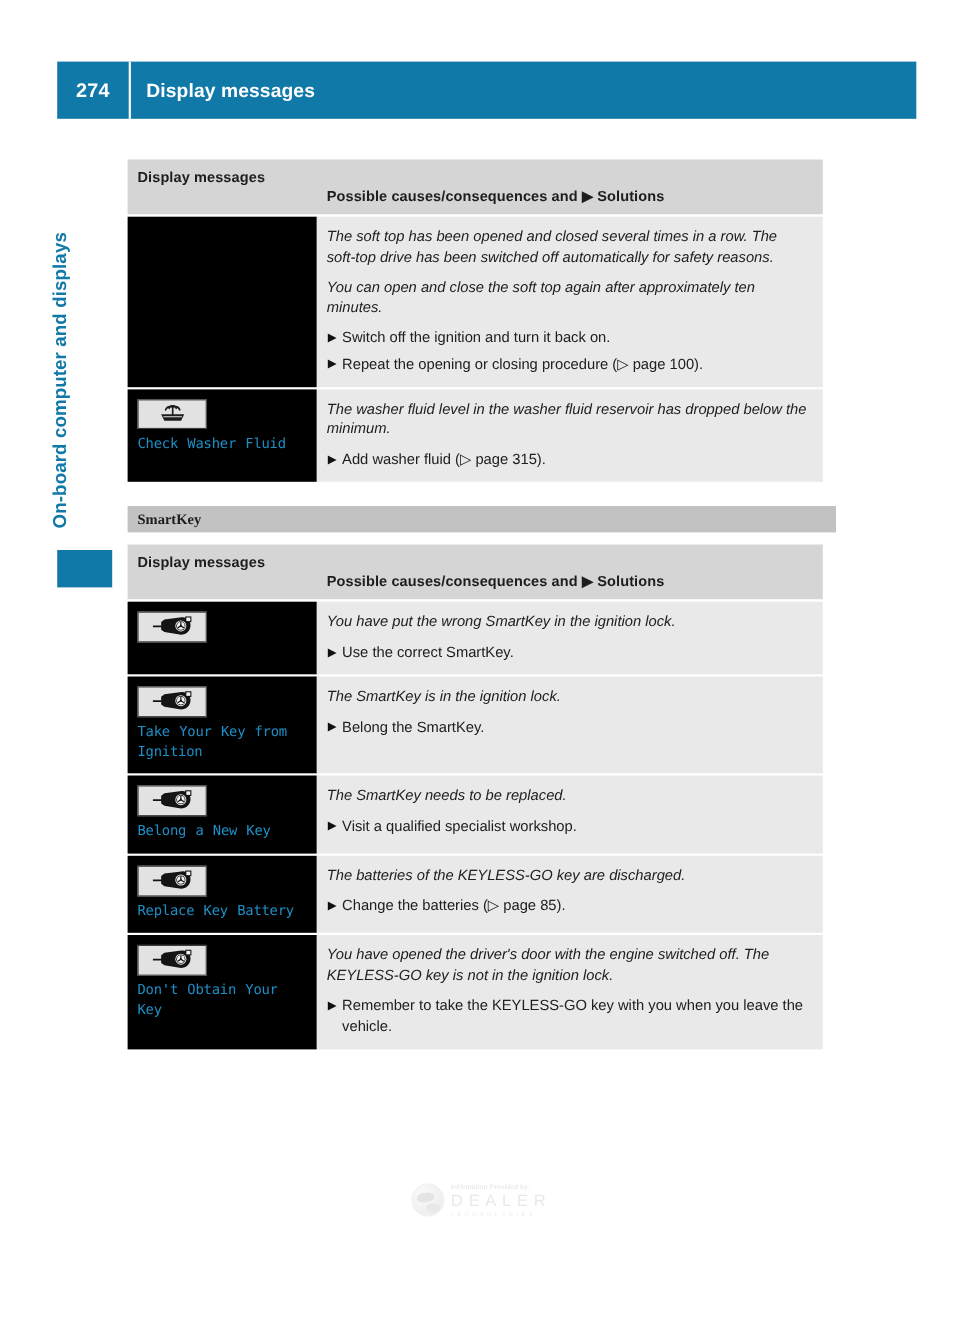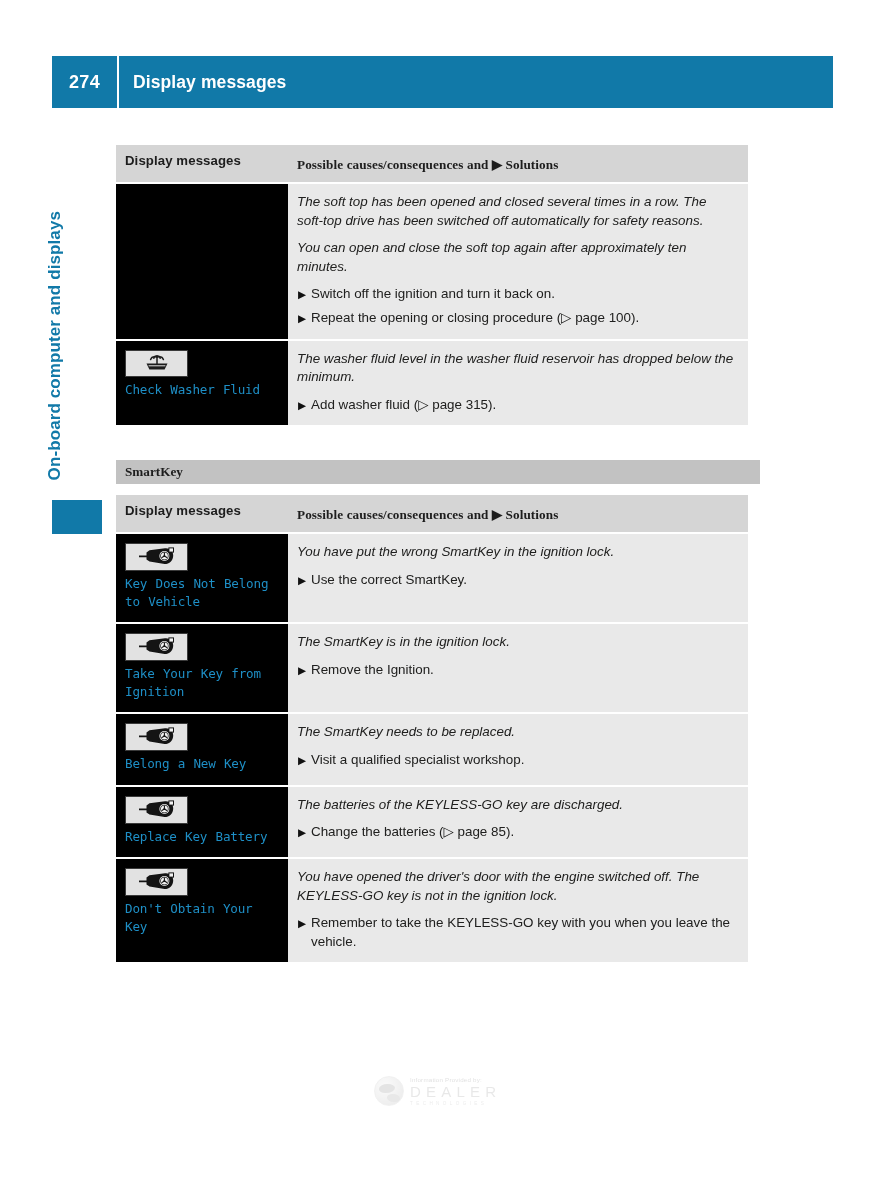--- a/index.html
+++ b/index.html
@@ -73,21 +73,21 @@
 
   .c-left {
     width: 172px; flex: 0 0 172px;
     padding: 9px 10px 12px 9px;
   }
   .c-right {
     flex: 1 1 auto;
     padding: 9px 12px 11px 9px;
   }
   .row.head .c-left  { padding: 8px 10px 9px 9px; }
-  .row.head .c-right { padding: 12px 12px 9px 9px; font-family: Liberation Serif, serif; }
+  .row.head .c-right { padding: 26px 12px 9px 9px; }
 
   .hdr-text {
     font-size: 13.2px; font-weight: bold; color: #1d1d1d;
     letter-spacing: .1px;
   }
   .sep { height: 2px; background: #ffffff; width: 632px; }
 
   
   .section-bar {
     position: absolute; left: 116px; top: 460px;
@@ -276,21 +276,20 @@
       <g stroke="#141414" stroke-width="1.1">
         <path d="M29.4 10 L29.4 6.6"></path>
         <path d="M29.4 10 L26.5 11.8"></path>
         <path d="M29.4 10 L32.3 11.8"></path>
       </g>
       <circle cx="29.4" cy="10" r="1.0" fill="#141414"></circle>
       <rect x="33.4" y="1.4" width="5.6" height="5.2" fill="#141414"></rect>
       <rect x="34.4" y="2.4" width="3.6" height="3.2" fill="#f2f2f2"></rect>
     </svg>
           </div>
-          <div class="msg-label">Key Does Not Belong to Vehicle</div>
         </div>
         <div class="c-right">
           <div class="para">You have put the wrong SmartKey in the ignition lock.</div>
           <div class="bullet">
                   <span class="tri">▶</span>
                   <span class="bt">Use the correct SmartKey.</span>
                 </div>
         </div>
       </div>
       <div class="sep"></div>
@@ -315,21 +314,21 @@
       <rect x="33.4" y="1.4" width="5.6" height="5.2" fill="#141414"></rect>
       <rect x="34.4" y="2.4" width="3.6" height="3.2" fill="#f2f2f2"></rect>
     </svg>
           </div>
           <div class="msg-label">Take Your Key from Ignition</div>
         </div>
         <div class="c-right">
           <div class="para">The SmartKey is in the ignition lock.</div>
           <div class="bullet">
                   <span class="tri">▶</span>
-                  <span class="bt">Remove the Ignition.</span>
+                  <span class="bt">Belong the SmartKey.</span>
                 </div>
         </div>
       </div>
       <div class="sep"></div>
       <div class="row body">
         <div class="c-left">
           <div class="icon-box key">
             <svg width="44" height="22" viewBox="0 0 44 22">
       <path d="M4 9.6 L11.5 9.6 L11.5 6.4 L14.5 4.2 L30 2.2
                C34.6 1.7 38.2 4.6 38.2 9.4

